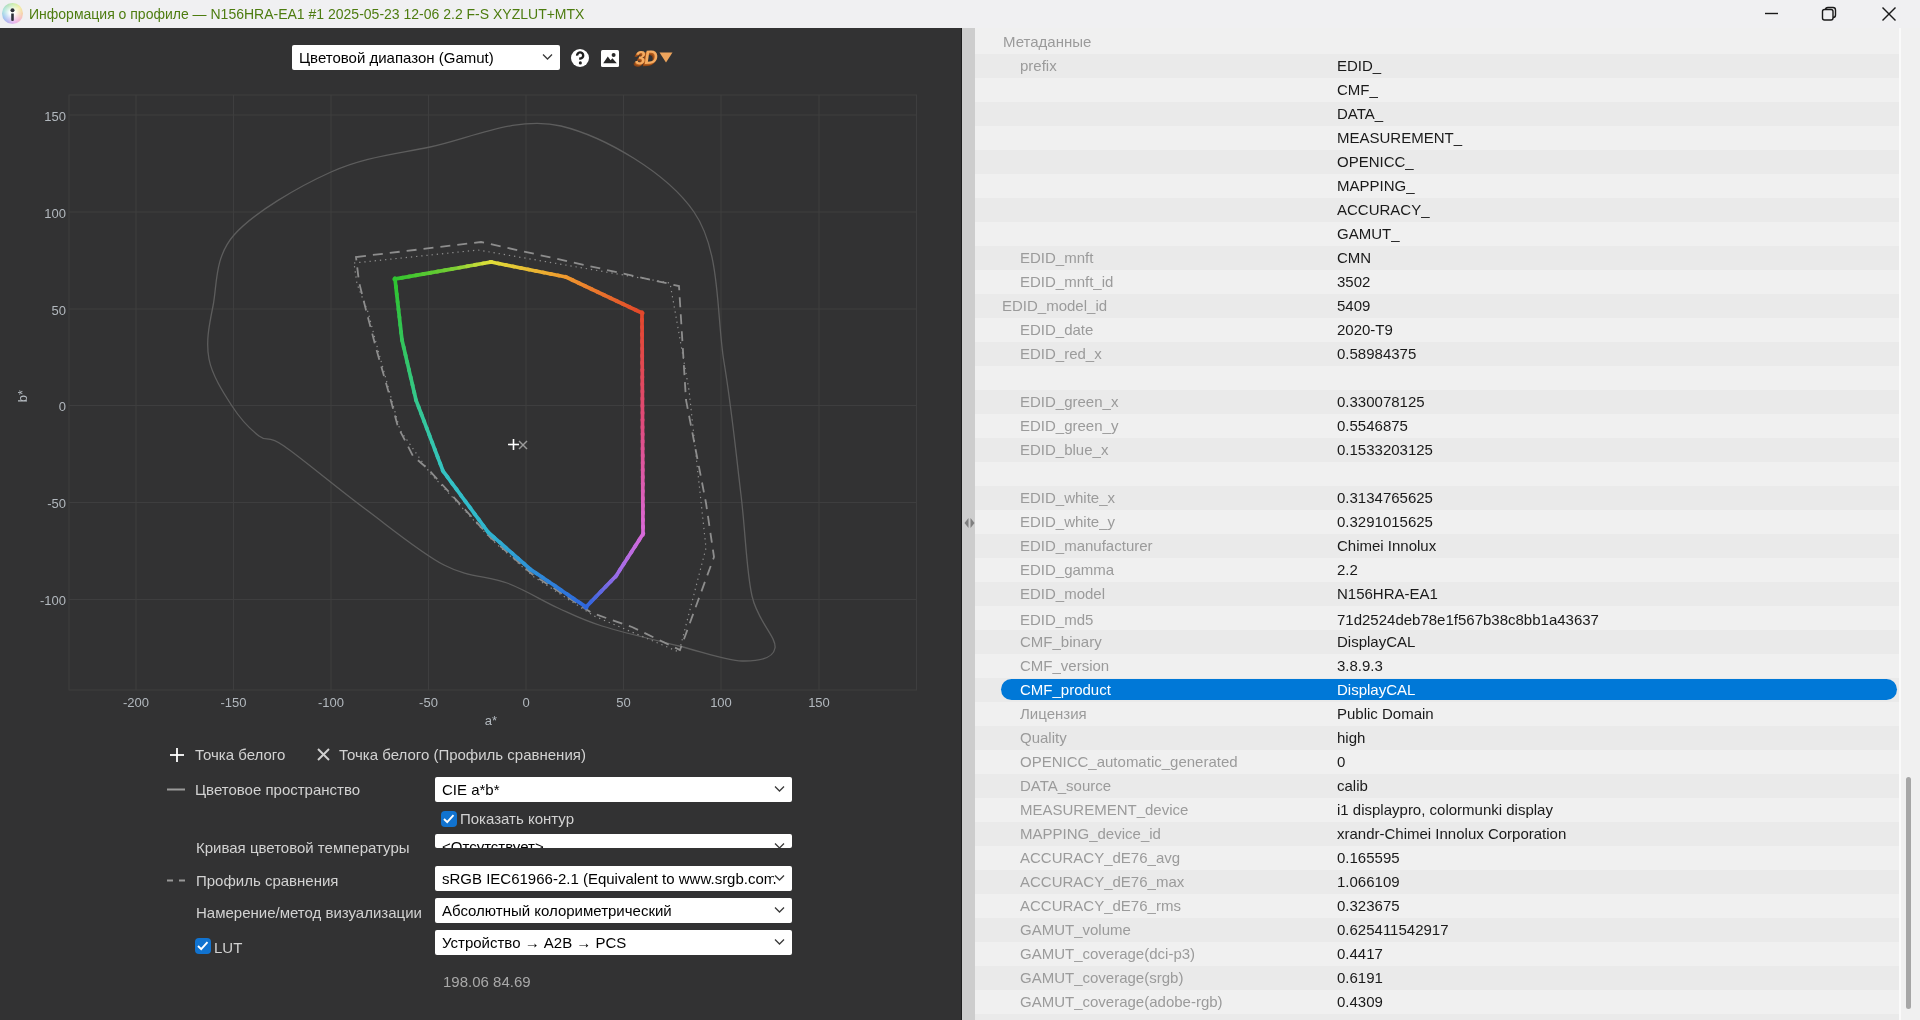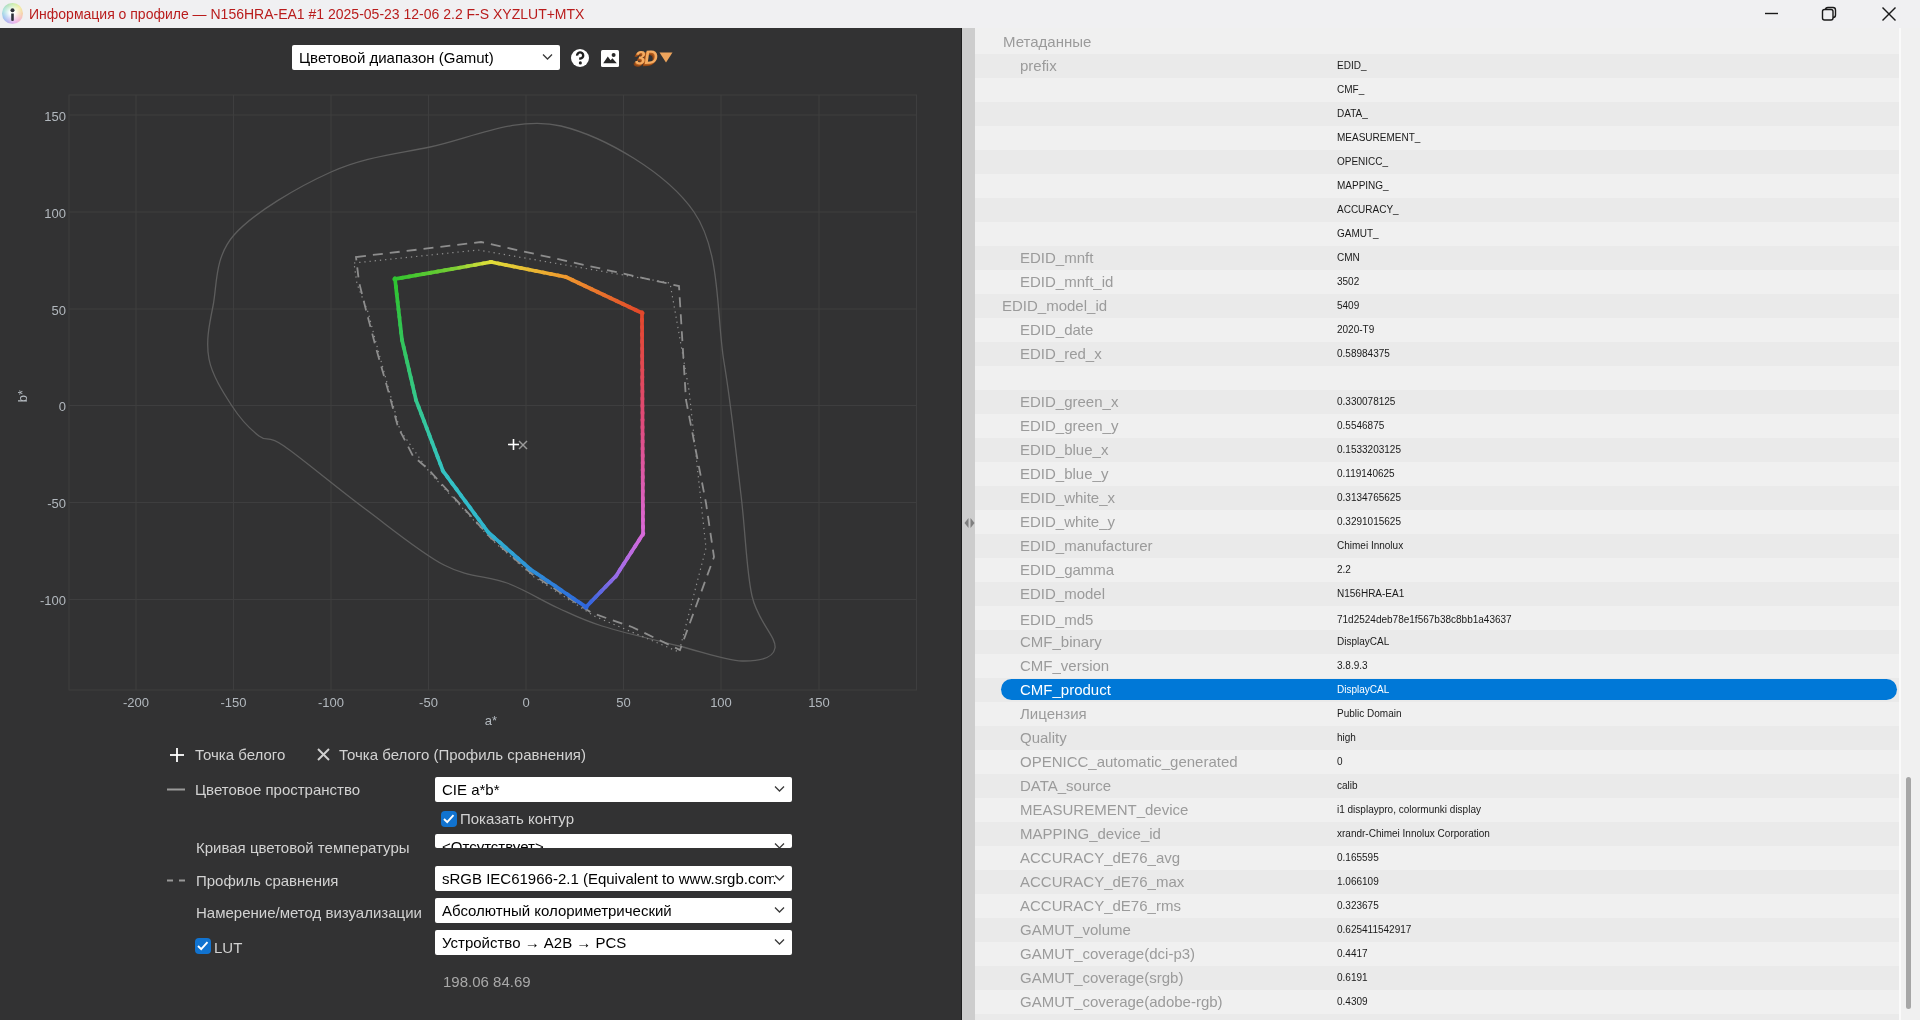--- a/index.html
+++ b/index.html
@@ -8,21 +8,21 @@
 .abs { position:absolute; }
 
 
 #titlebar { position:absolute; left:0; top:0; width:1920px; height:28px; background:#f0f0f2; }
 #tb-icon { position:absolute; left:2px; top:3px; width:21px; height:21px; border-radius:50%;
   background:
    radial-gradient(circle at 48% 46%, rgba(255,255,255,.96) 0 16%, rgba(255,255,255,.45) 40%, rgba(255,255,255,0) 64%),
    conic-gradient(from -30deg,#a6dcb0,#c9ec9e,#f2eca2,#f6d2aa,#f6bcd0,#e9b6ee,#b7b4f0,#9cc6ee,#a2e0da,#a6dcb0); }
 #tb-icon svg { position:absolute; left:0; top:0; }
 #tb-title { position:absolute; left:29px; top:0; height:28px; line-height:28px;
-  font-size:14px; color:#b91c1c; }
+  font-size:14px; color:#4d7c0f; }
 .winbtn { position:absolute; top:0; height:28px; }
 
 #left { position:absolute; left:0; top:28px; width:961px; height:992px; background:#323233; }
 #chartsvg { position:absolute; left:0; top:0; }
 .sel { position:absolute; background:#ffffff; border-radius:2px; color:#000;
   font-size:15px; line-height:25px; padding-left:7px; white-space:nowrap; overflow:hidden; }
 .sel svg.chev { position:absolute; right:7px; top:8px; }
 .sel .t { display:block; overflow:hidden; white-space:nowrap; margin-right:15px; }
 #hdr-help { position:absolute; left:571px; top:21px; width:18px; height:18px; border-radius:50%;
   background:#fff; }
@@ -35,21 +35,21 @@
 .cb svg { position:absolute; left:1px; top:2px; }
 
 #split { position:absolute; left:961px; top:28px; width:14px; height:992px; background:#cdcdcd;
   border-left:1px solid #1e1e1e; }
 
 #right { position:absolute; left:975px; top:28px; width:945px; height:992px; background:#f0f0f0; overflow:hidden; }
 .row { position:absolute; left:0; width:924px; height:24px; }
 .rl { background:#f0f0f0; }
 .rd { background:#eaeaea; }
 .row .lab { position:absolute; top:0; height:24px; line-height:24px; font-size:15px; color:#9b9b9b; white-space:nowrap; }
-.row .val { position:absolute; left:362px; top:0; height:24px; line-height:24px; font-size:10px; color:#1a1a1a; white-space:nowrap; }
+.row .val { position:absolute; left:362px; top:0; height:24px; line-height:24px; font-size:15px; color:#1a1a1a; white-space:nowrap; }
 .row .lab.w, .row .val.w { color:#ffffff; }
 .hl { position:absolute; left:26px; top:1px; width:896px; height:21px; border-radius:10.5px; background:#0078d7; }
 #thumb { position:absolute; left:931px; top:749px; width:5px; height:232px; background:#a6a6a6; border-radius:2.5px; }
 </style></head>
 <body>
 <div id="left">
   <svg id="chartsvg" width="961" height="740" viewBox="0 28 961 740" shape-rendering="geometricPrecision">
       <rect x="69.0" y="95.0" width="847.5" height="595.0" fill="#323233"></rect>
       <g stroke="#3e3e3f" stroke-width="1">
         <line x1="136.0" y1="95.0" x2="136.0" y2="690.0"></line>
@@ -379,24 +379,20 @@
       <div class="val">0.330078125</div>
     </div>
 <div class="row rl" style="top:386px">
       <div class="lab" style="left:45px">EDID_green_y</div>
       <div class="val">0.5546875</div>
     </div>
 <div class="row rd" style="top:410px">
       <div class="lab" style="left:45px">EDID_blue_x</div>
       <div class="val">0.1533203125</div>
     </div>
-<div class="row rl" style="top:434px">
-      <div class="lab" style="left:45px">EDID_blue_y</div>
-      <div class="val">0.119140625</div>
-    </div>
 <div class="row rd" style="top:458px">
       <div class="lab" style="left:45px">EDID_white_x</div>
       <div class="val">0.3134765625</div>
     </div>
 <div class="row rl" style="top:482px">
       <div class="lab" style="left:45px">EDID_white_y</div>
       <div class="val">0.3291015625</div>
     </div>
 <div class="row rd" style="top:506px">
       <div class="lab" style="left:45px">EDID_manufacturer</div>

